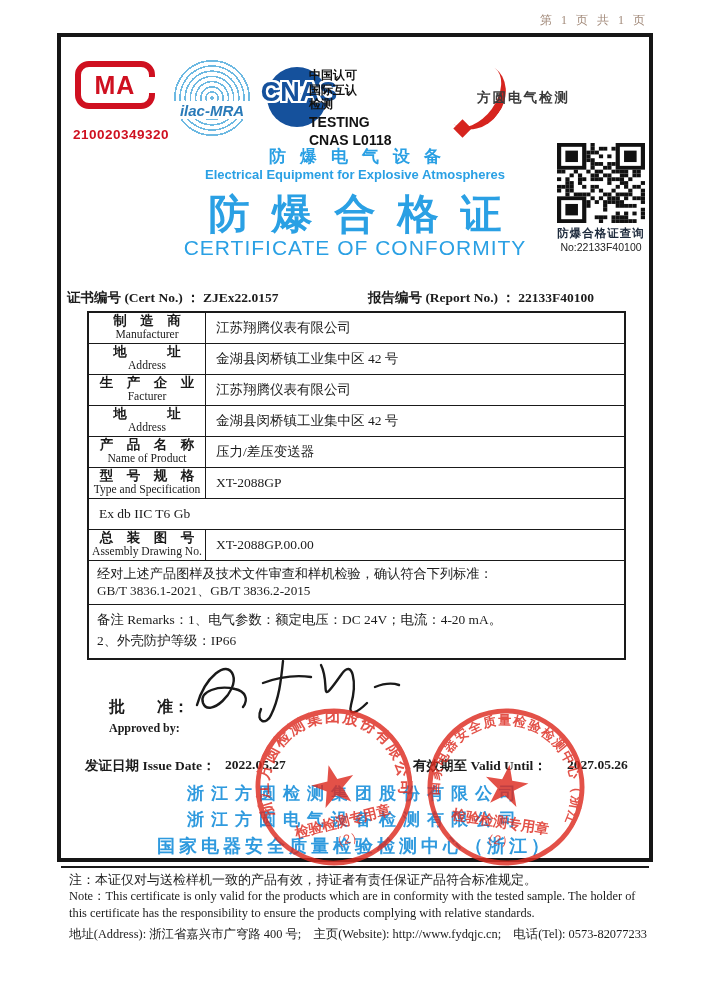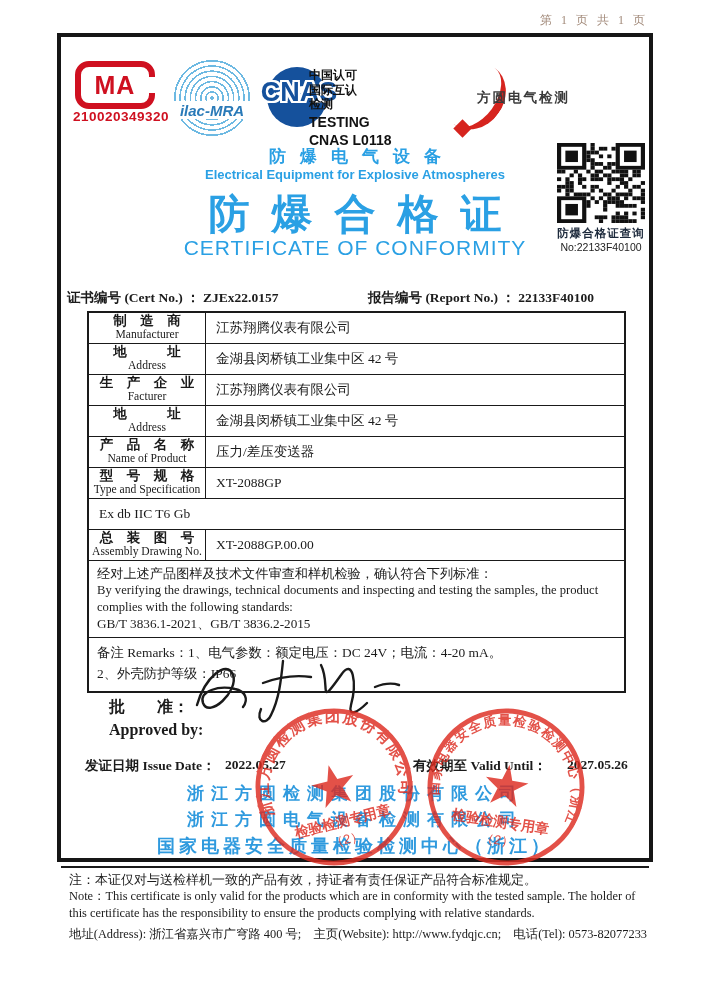--- a/index.html
+++ b/index.html
@@ -24,21 +24,21 @@
   .cma { position:absolute; left:12px; top:24px; width:104px; }
   .cma-mark {
     width:80px; height:48px; margin-left:2px;
     border:6px solid #cf1020; border-radius:14px;
     display:flex; align-items:center; justify-content:center; position:relative;
   }
   .cma-mark::after { 
     content:""; position:absolute; right:-9px; top:10px; width:12px; height:16px; background:#fff;
   }
   .cma-letters { font-weight:bold; font-size:25px; color:#cf1020; letter-spacing:1px; }
-  .cma-number { margin-top:0; font-weight:bold; font-size:13.5px; color:#cf1020; letter-spacing:0.5px; }
+  .cma-number { margin-top:18px; font-weight:bold; font-size:13.5px; color:#cf1020; letter-spacing:0.5px; }
 
   .ilac {
     position:absolute; left:112px; top:22px; width:78px; height:78px; border-radius:50%;
     background:repeating-radial-gradient(circle at 50% 50%, #6db9e2 0 1.6px, #ffffff 1.6px 5.2px);
   }
   .ilac-band {
     position:absolute; left:-5px; right:-5px; top:30px; height:18px; background:#fff;
     display:flex; align-items:center; justify-content:center;
     font-weight:bold; font-style:italic; font-size:15px; color:#2a7ab8;margin-top:12px;
   }
@@ -100,21 +100,21 @@
   .tlabel .cn { font-size:13.5px; font-weight:600; white-space:nowrap; }
   .tlabel .en { font-size:11.6px; white-space:nowrap; }
   .tvalue { flex:1; display:flex; align-items:center; padding-left:10px; font-size:13.5px; }
 
   .statement { border-bottom:1.5px solid #1a1a1a; padding:4px 8px 5px; font-size:13.2px; line-height:1.3; }
   .statement .en { font-size:12.6px; }
   .remarks { padding:5px 8px 6px; font-size:13.4px; line-height:1.55; }
 
   
   .approve-cn { position:absolute; left:48px; top:660px; font-weight:bold; font-size:16px; letter-spacing:0; }
-  .approve-en { position:absolute; left:48px; top:684px; font-weight:600; font-size:16px; }
+  .approve-en { position:absolute; left:48px; top:684px; font-weight:600; font-size:12px; }
   .signature  { position:absolute; left:118px; top:606px; }
 
   .dates { position:absolute; left:0; right:0; top:720px; font-size:13.5px; font-weight:600; }
   .d-issue-label { position:absolute; left:24px; }
   .d-issue-val   { position:absolute; left:164px; }
   .d-valid-label { position:absolute; left:352px; }
   .d-valid-val   { position:absolute; left:506px; }
 
   
   .company { position:absolute; left:0; right:0; text-align:center; color:#2f9ade; font-weight:bold;
@@ -387,21 +387,20 @@
       <div class="trow">
         <div class="tlabel">
             <span class="cn">总　装　图　号</span>
             <span class="en">Assembly Drawing No.</span>
           </div>
         <div class="tvalue">XT-2088GP.00.00</div>
       </div>
 
       <div class="statement">
         <div>经对上述产品图样及技术文件审查和样机检验，确认符合下列标准：</div>
-        <div class="en">By verifying the drawings, technical documents and inspecting and testing the samples, the product complies with the following standards:</div>
         <div>GB/T 3836.1-2021、GB/T 3836.2-2015</div>
       </div>
 
       <div class="remarks">
         <div>备注 Remarks：1、电气参数：额定电压：DC 24V；电流：4-20 mA。</div>
         <div>2、外壳防护等级：IP66</div>
       </div>
     </div>
 
     <div class="approve-cn">批　　准：</div>

